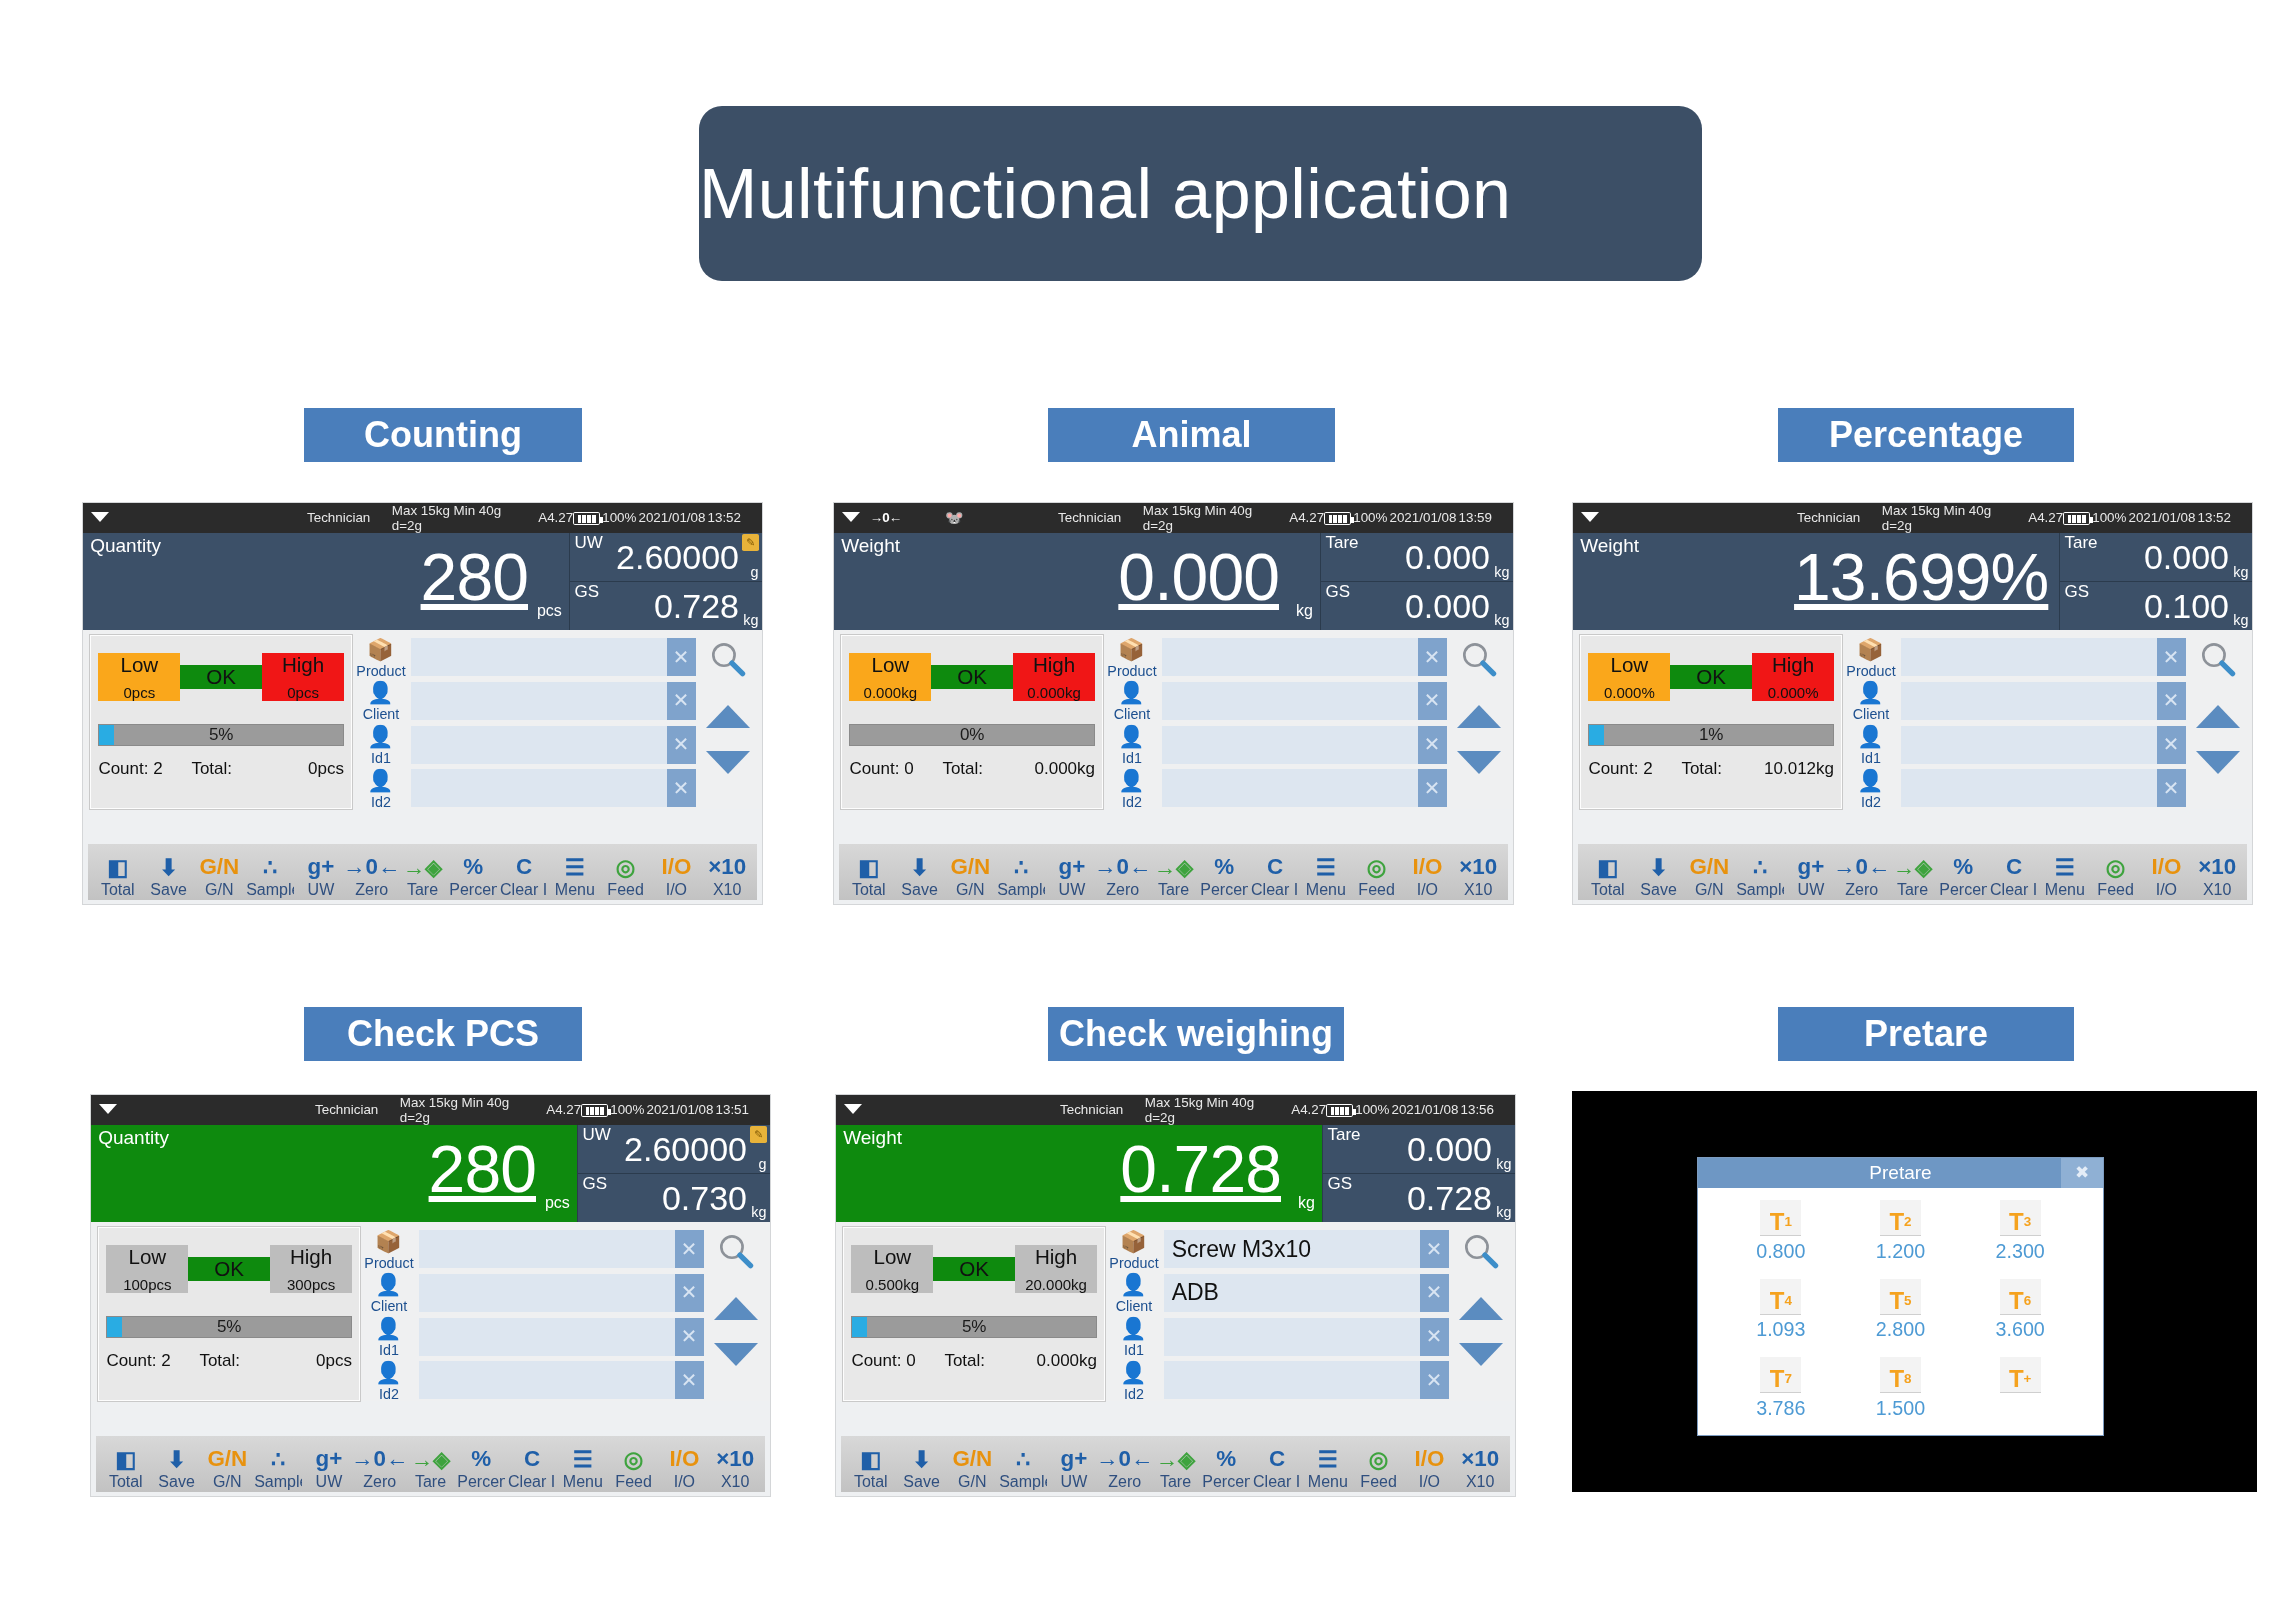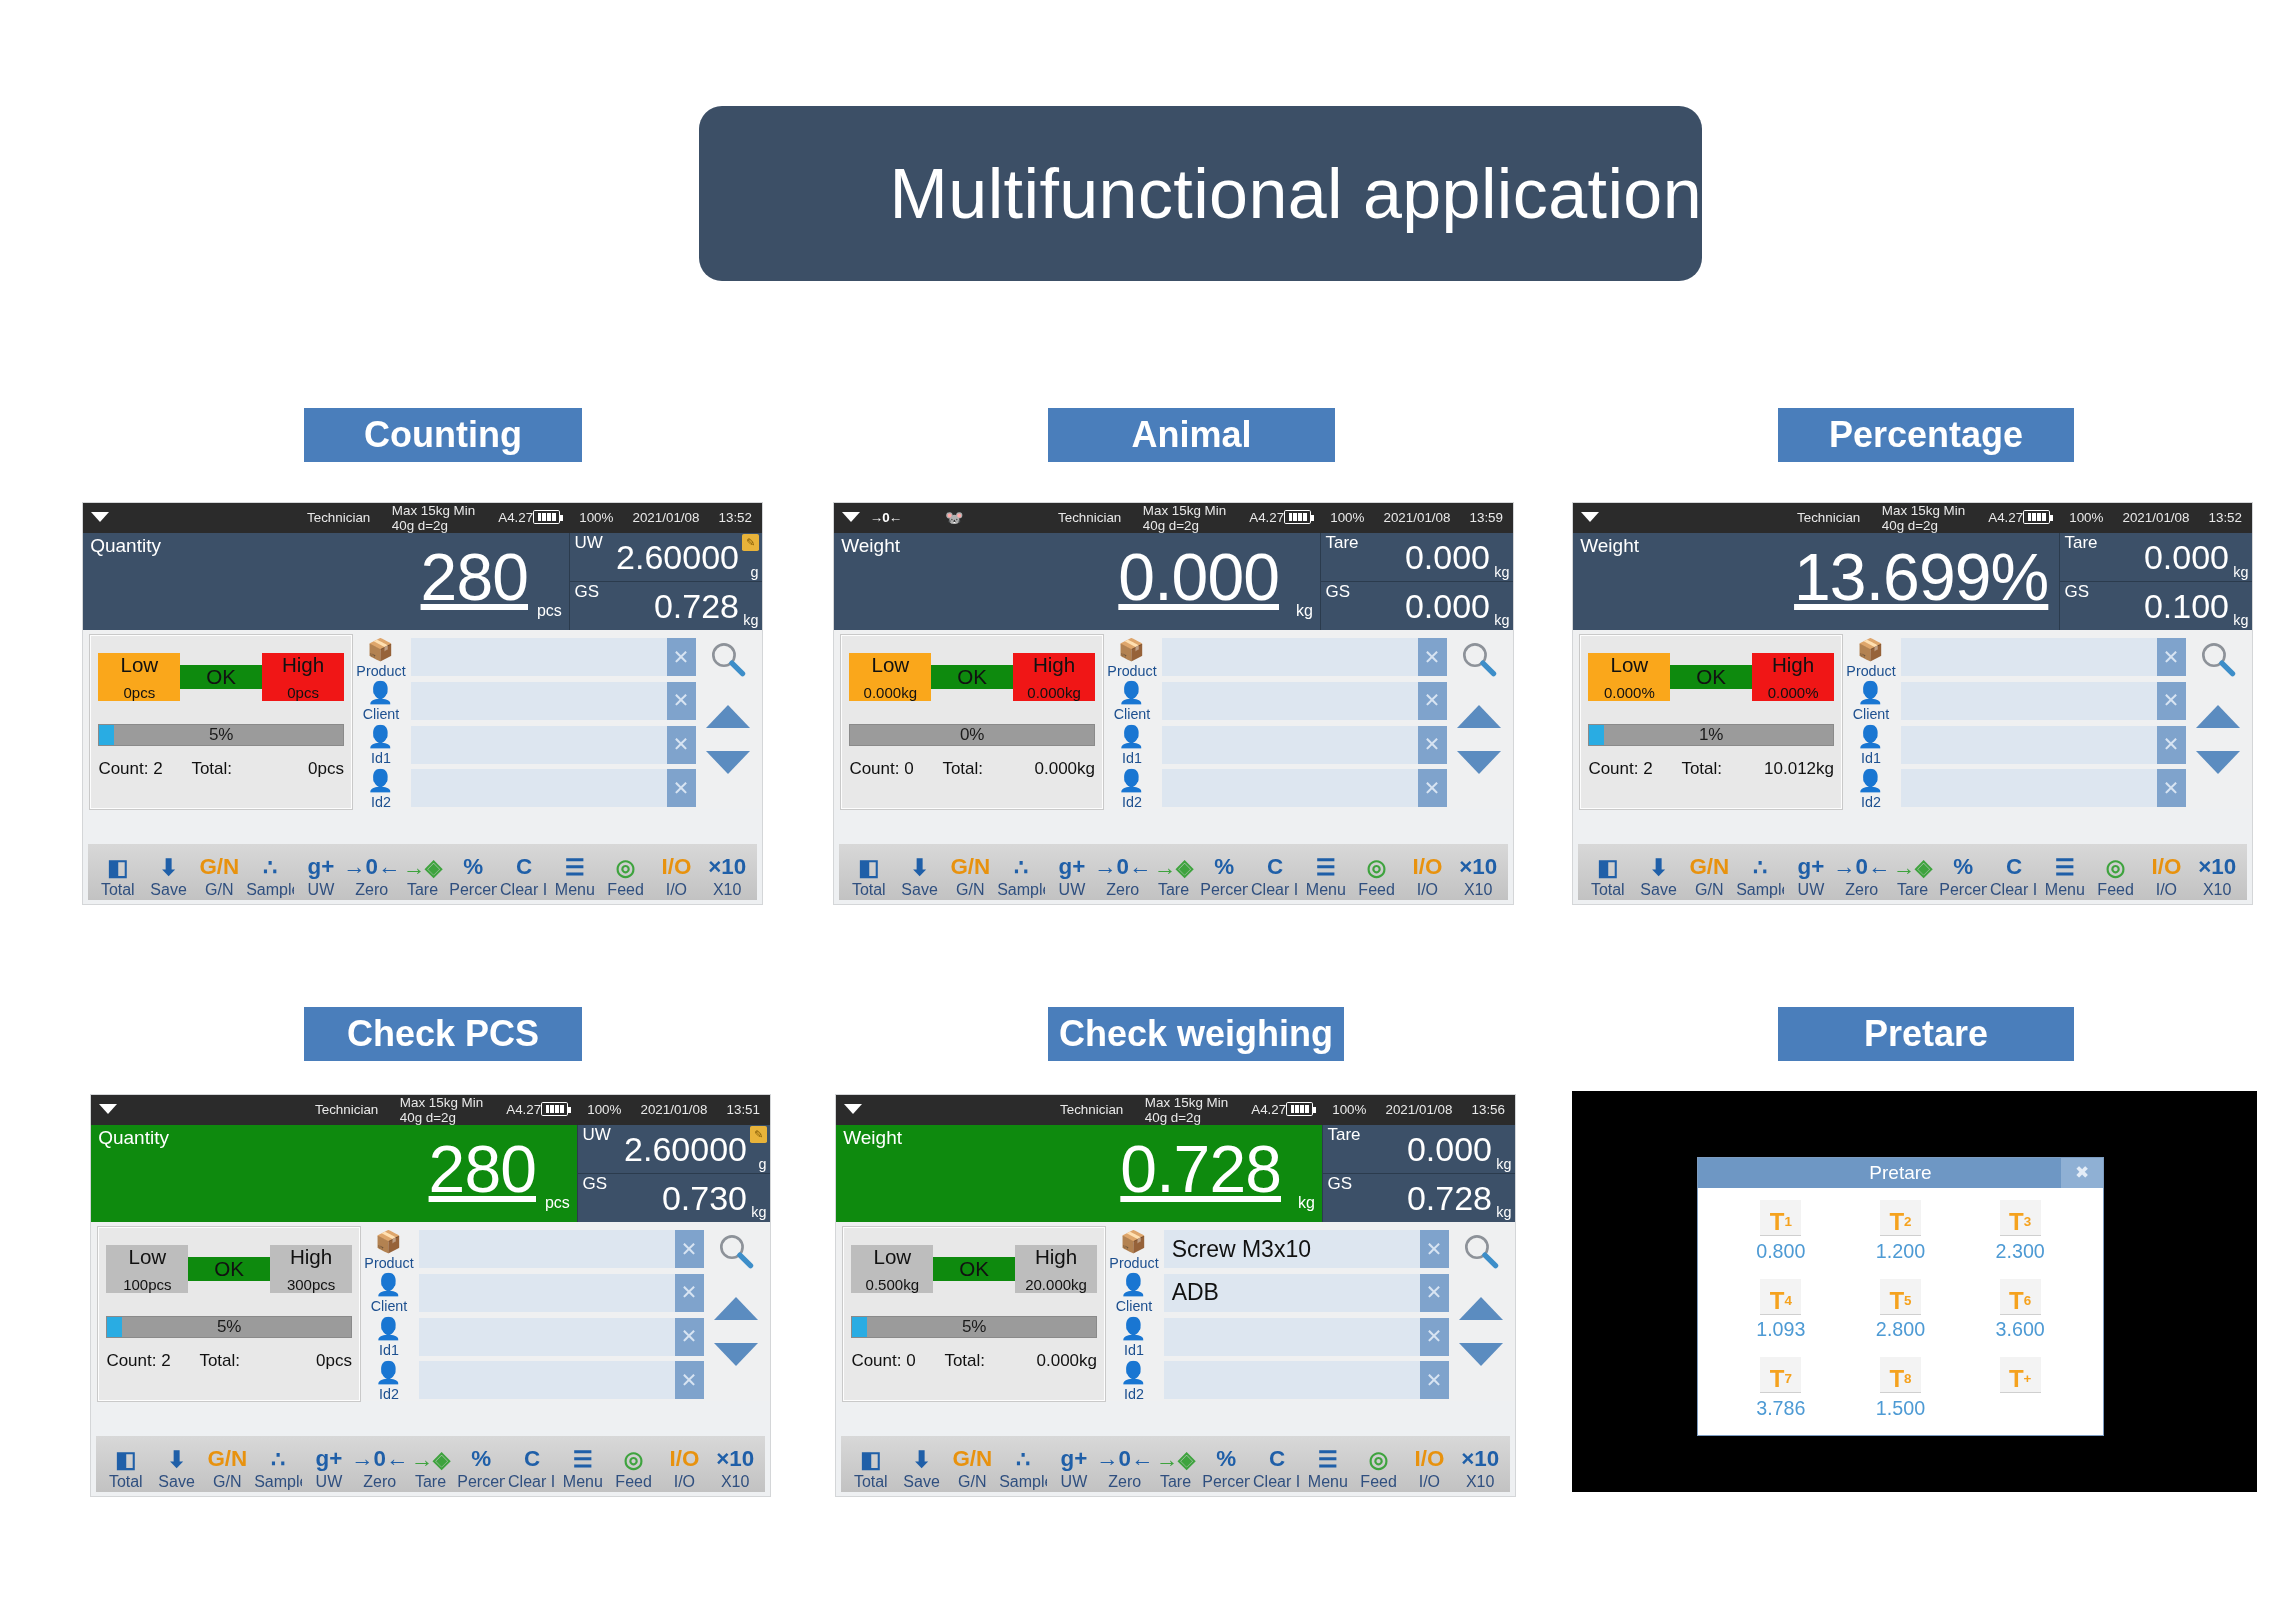--- a/index.html
+++ b/index.html
@@ -9,21 +9,21 @@
     background:#ffffff;
     font-family:"Liberation Sans", sans-serif;
     position:relative;
     overflow:hidden;
   }
 
   
   .title-banner{
     position:absolute; left:699px; top:106px; width:1003px; height:175px;
     background:#3c4f66; border-radius:23px;
-    display:flex; align-items:center; justify-content:flex-end;
+    display:flex; align-items:center; justify-content:flex-start;
   }
   .title-banner .txt{
     color:#ffffff; font-size:70px; letter-spacing:0.4px; font-weight:400;
   }
 
   
   .sec-label{
     position:absolute; background:#4a7ebb; color:#fff;
     display:flex; align-items:center; justify-content:center;
     font-size:36px; font-weight:bold; height:54px;
@@ -43,21 +43,21 @@
   .sb-left{ display:flex; align-items:center; gap:8px; padding-left:8px; width:224px;}
   .sb-stable{ width:19.7px; height:10.7px; position:relative; }
   .sb-stable:before{
     content:""; position:absolute; left:0; top:0; width:0;height:0;
     border-left:9.9px solid transparent; border-right:9.9px solid transparent;
     border-top:10.7px solid #ffffff;
   }
   .sb-zero{ font-size:13.4px; letter-spacing:-0.9px; font-weight:bold; color:#fff;}
   .sb-animal{ font-size:15px; color:#fff; margin-left:36px;}
   .sb-mid{ flex:1; display:flex; align-items:center; gap:21.5px; justify-content:flex-start;}
-  .sb-right{ display:flex; align-items:flex-start; gap:19px; padding-right:10px; }
+  .sb-right{ display:flex; align-items:flex-end; gap:2px; padding-right:21px; }
   .batt{
     width:27px;height:13.4px;border:1.8px solid #fff;border-radius:1.8px;position:relative;
     display:flex;align-items:center;justify-content:center;gap:1.3px;padding:0 1.8px;
   }
   .batt:after{content:"";position:absolute;right:-3.6px;top:3.6px;width:2.7px;height:6.3px;background:#fff;}
   .batt i{ display:block;width:3.6px;height:8px;background:#fff;}
 
   
   .readout{ display:flex; height:97px; }
   .ro-main{

